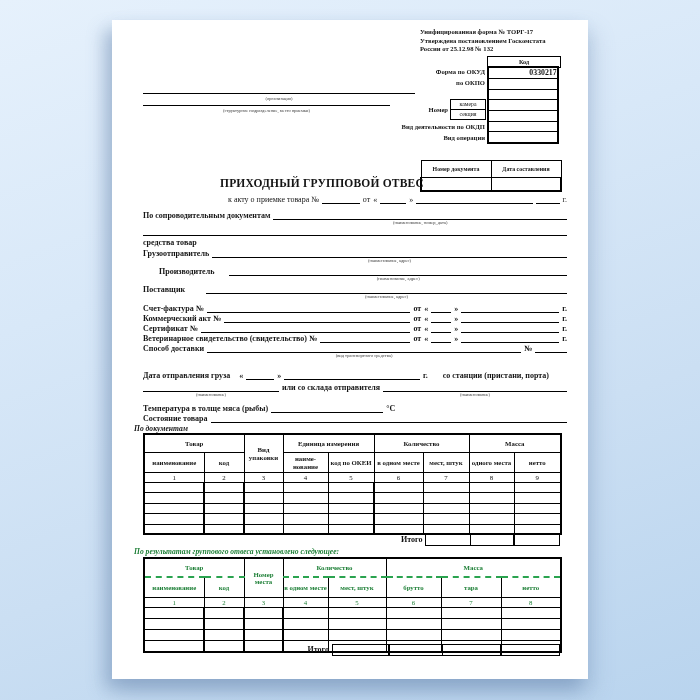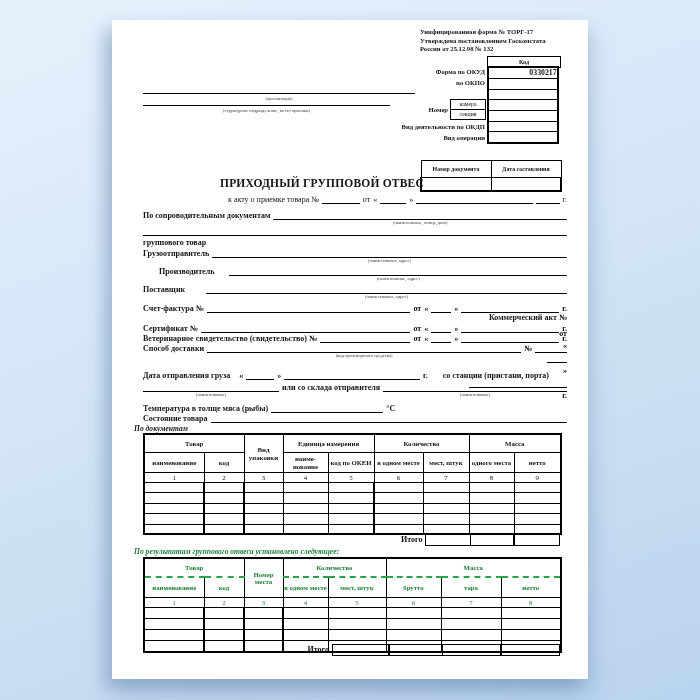--- a/index.html
+++ b/index.html
@@ -131,21 +131,21 @@
     <span class="t">г.</span>
   </div>
 
   <div class="frow" style="top:190px;">
     <span class="t">По сопроводительным документам</span>
     <span class="bw">
       <span class="cap">(наименование, номер, дата)</span>
     </span>
   </div>
   <div class="uline" style="left:31px;top:215px;width:424px;"></div>
-  <div class="abs" style="left:31px;top:218px;font-size:8px;font-weight:bold;">группового товар</div>
+  <div class="abs" style="left:31px;top:218px;font-size:8px;font-weight:bold;">средства товар</div>
 
   <div class="frow" style="top:228px;">
     <span class="t">Грузоотправитель</span>
     <span class="bw">
       <span class="cap">(наименование, адрес)</span>
     </span>
   </div>
   <div class="frow" style="top:246px;">
     <span class="t" style="margin-right:12px;padding-left:16px;">Производитель</span>
     <span class="bw">
@@ -162,21 +162,21 @@
   <div class="frow" style="top:283px;">
     <span class="t">Счет-фактура №</span>
     <span class="bw"></span>
     <span class="t">от</span>
     <span class="t">«</span>
     <span class="bf" style="width:20px;"></span>
     <span class="t">»</span>
     <span class="bf" style="width:98px;"></span>
     <span class="t">г.</span>
   </div>
-  <div class="frow" style="top:293px;flex-direction:column;">
+  <div class="frow" style="top:293px;">
     <span class="t">Коммерческий акт №</span>
     <span class="bw"></span>
     <span class="t">от</span>
     <span class="t">«</span>
     <span class="bf" style="width:20px;"></span>
     <span class="t">»</span>
     <span class="bf" style="width:98px;"></span>
     <span class="t">г.</span>
   </div>
   <div class="frow" style="top:303px;">

